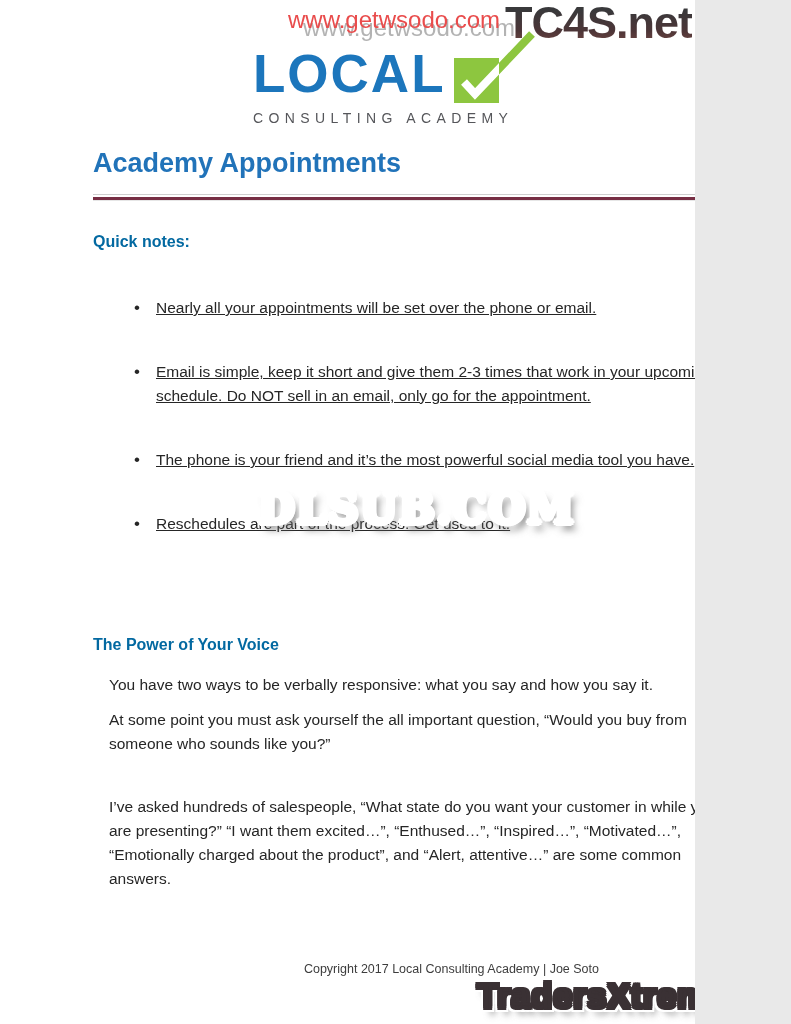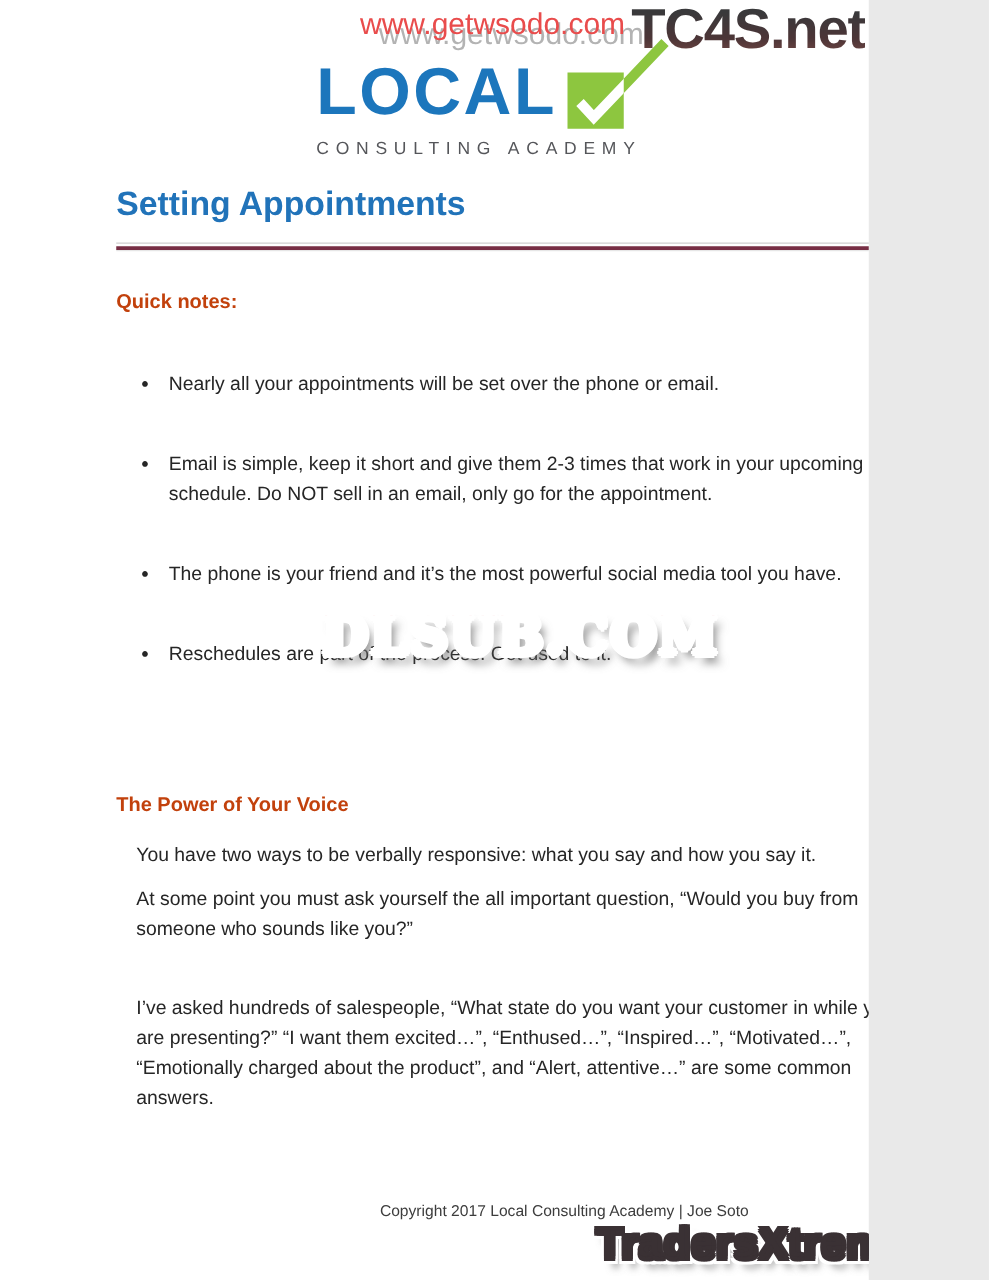--- a/index.html
+++ b/index.html
@@ -44,28 +44,28 @@
     font-size: 27px; font-weight: 600; color: #2173b9;
   }
   .title-rule {
     position: absolute; left: 93px; top: 194px; width: 606px; height: 2px;
     border-top: 1px solid #cfcfcf;
     border-bottom: 3px solid #772e44;
     box-shadow: 0 1px 0 #e6e6e6;
   }
 
   
-  .h-bold { position: absolute; left: 93px; font-size: 16px; font-weight: bold; color: #c2410c; }
+  .h-bold { position: absolute; left: 93px; font-size: 16px; font-weight: bold; color: #0369a1; }
   .quick-notes { top: 233px; }
   .voice-heading { top: 636px; }
 
   .bullets {
-    position: absolute; left: 111px; top: 296px; width: 585px;
+    position: absolute; left: 132px; top: 296px; width: 585px;
     margin: 0; padding: 0; list-style: none;
-    font-size: 15.5px; line-height: 24px;
+    font-size: 15.5px; line-height: 24px; text-decoration: underline;
   }
   .bullets li { position: relative; padding-left: 24px; margin-bottom: 40px; }
   .bullets li::before {
     content: "\2022";
     position: absolute; left: 2px; top: 0;
     font-size: 17px;
   }
 
   .para {
     position: absolute; left: 93px; width: 612px; margin: 16px;
@@ -129,21 +129,21 @@
             </clipPath>
         </defs>
         <rect x="0" y="0" width="45" height="45" fill="#8dc63f"></rect>
         <path d="M10 24 L21 36 L78 -24" stroke="#8dc63f" stroke-width="8" fill="none"></path>
         <path d="M10 24 L21 36 L78 -24" stroke="#ffffff" stroke-width="8" fill="none" clip-path="url(#boxclip)"></path>
       </svg>
     </div>
     <div class="logo-tagline">CONSULTING ACADEMY</div>
   </div>
 
-  <h1 class="title">Setting Appointments</h1>
+  <h1 class="title">Academy Appointments</h1>
   <div class="title-rule"></div>
 
   <div class="h-bold quick-notes">Quick notes:</div>
 
   <ul class="bullets">
     <li>Nearly all your appointments will be set over the phone or email.</li>
     <li>Email is simple, keep it short and give them 2-3 times that work in your upcoming schedule.  Do NOT sell in an email, only go for the appointment.</li>
     <li>The phone is your friend and it’s the most powerful social media tool you have.</li>
     <li>Reschedules are part of the process. Get used to it.</li>
   </ul>

